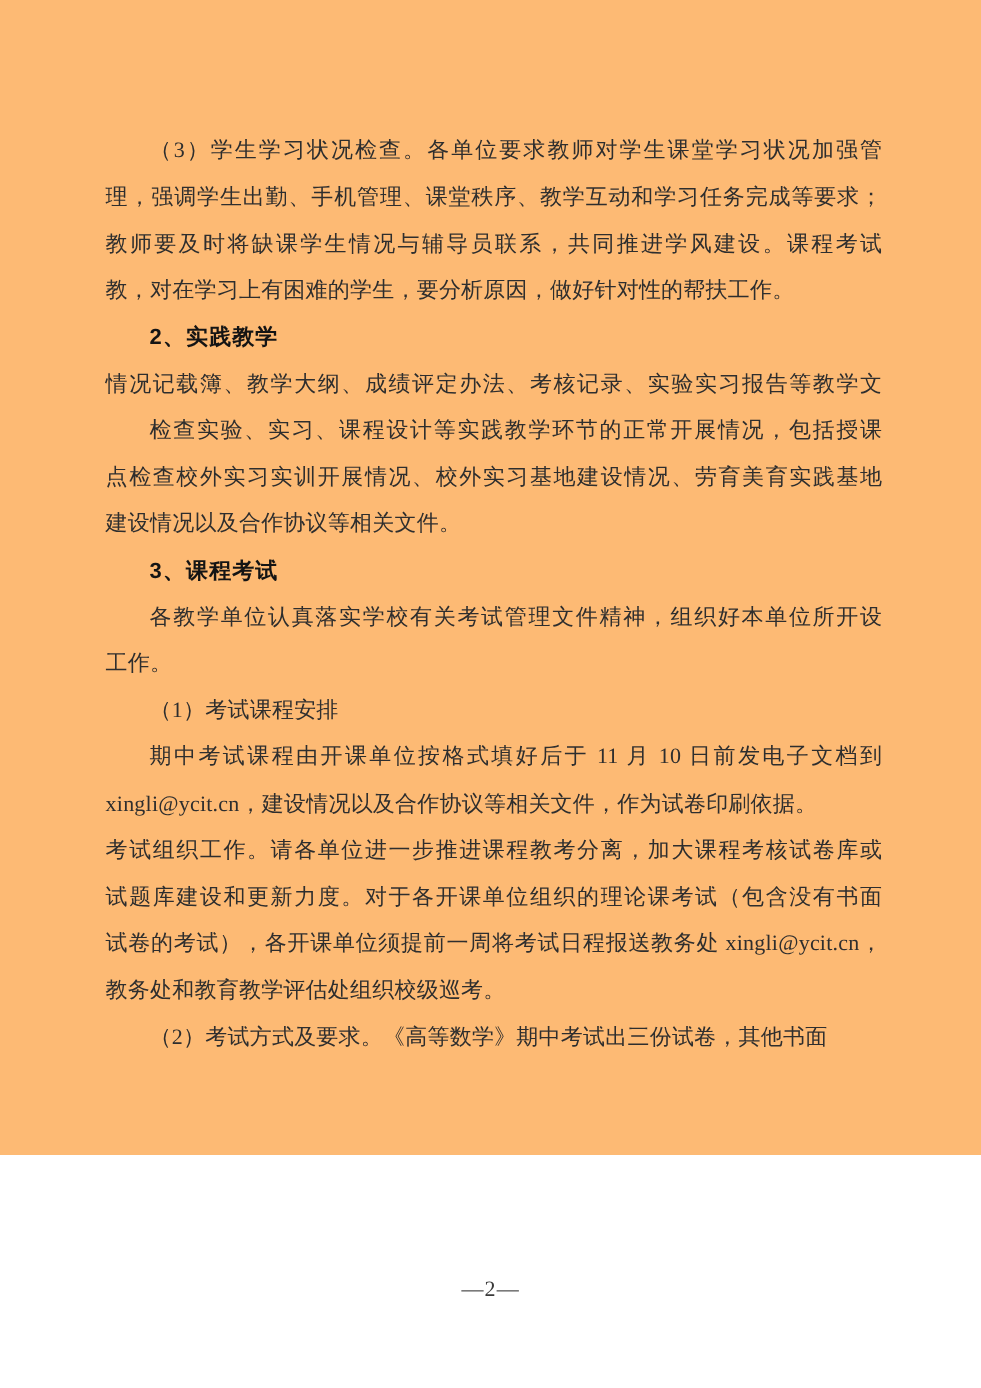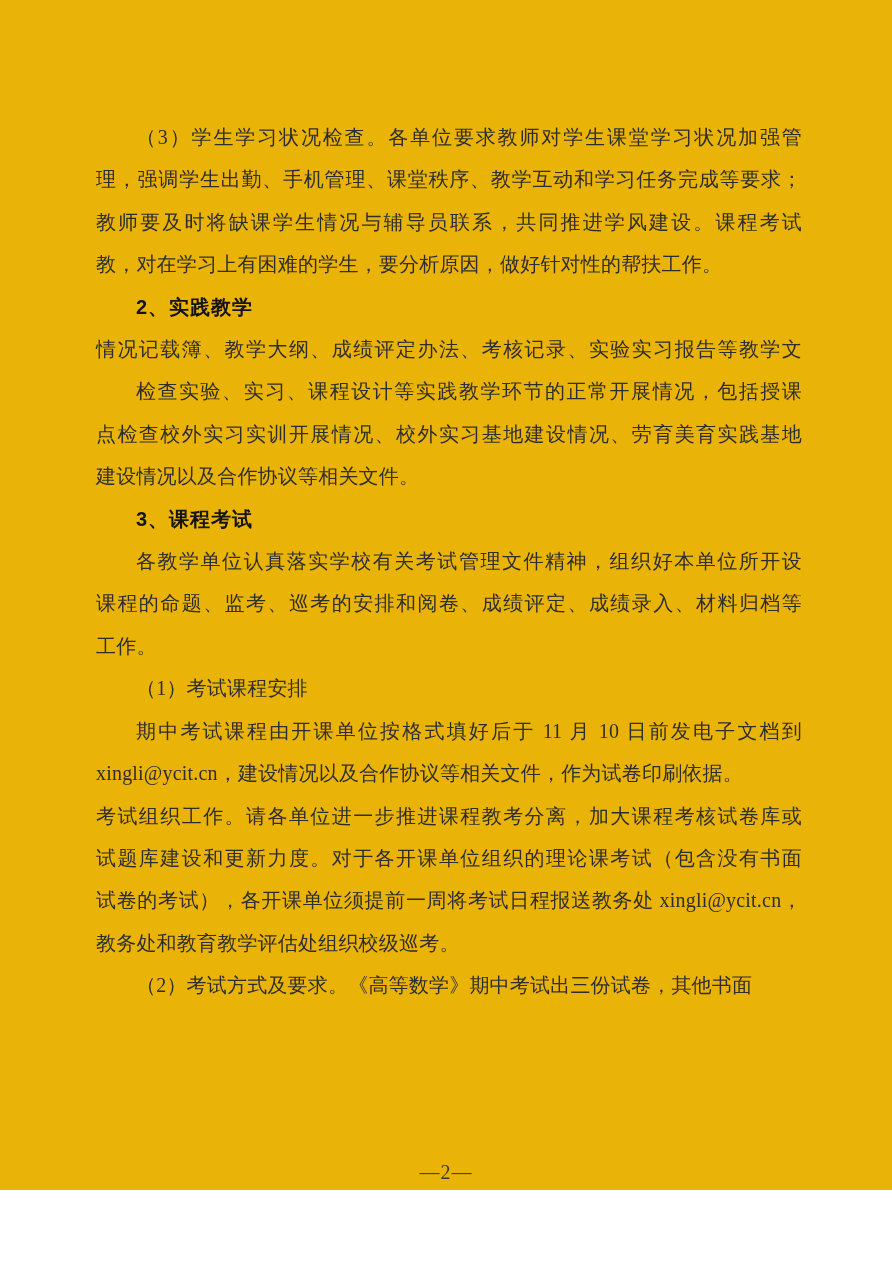--- a/index.html
+++ b/index.html
@@ -6,22 +6,22 @@
   html, body { background: #ffffff; }
   body {
     width: 892px;
     height: 1262px;
     overflow: hidden;
     font-family: "Liberation Serif", "DejaVu Serif", serif;
     position: relative;
   }
   .page {
     width: 892px;
-    height: 1190px;
-    background: #eab308;
+    height: 1050px;
+    background: #fdba74;
     position: relative;
   }
   .doc-body {
     position: absolute;
     top: 116px;
     left: 96px;
     width: 706px;
     color: #2e2e2e;
     font-size: 20px;
   }
@@ -77,21 +77,20 @@
         <div class="line">情况记载簿、教学大纲、成绩评定办法、考核记录、实验实习报告等教学文</div>
         <div class="line first">检查实验、实习、课程设计等实践教学环节的正常开展情况，包括授课</div>
         <div class="line">点检查校外实习实训开展情况、校外实习基地建设情况、劳育美育实践基地</div>
         <div class="line last">建设情况以及合作协议等相关文件。</div>
       </div>
       <div class="para heading">
         <div class="line first last">3、课程考试</div>
       </div>
       <div class="para body">
         <div class="line first">各教学单位认真落实学校有关考试管理文件精神，组织好本单位所开设</div>
-        <div class="line">课程的命题、监考、巡考的安排和阅卷、成绩评定、成绩录入、材料归档等</div>
         <div class="line last">工作。</div>
       </div>
       <div class="para body">
         <div class="line first last">（1）考试课程安排</div>
       </div>
       <div class="para body">
         <div class="line first">期中考试课程由开课单位按格式填好后于 11 月 10 日前发电子文档到</div>
         <div class="line last">xingli@ycit.cn，建设情况以及合作协议等相关文件，作为试卷印刷依据。</div>
       </div>
       <div class="para body">

